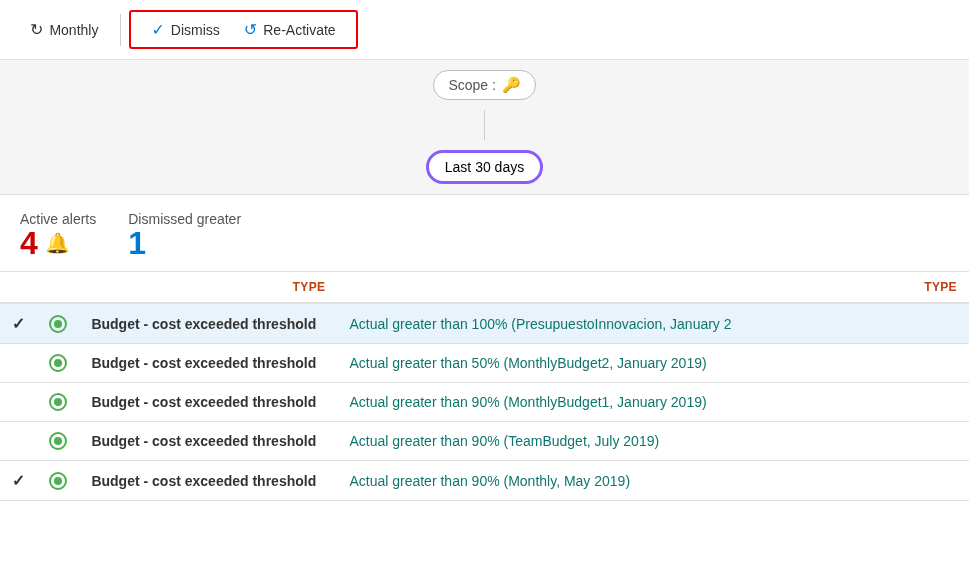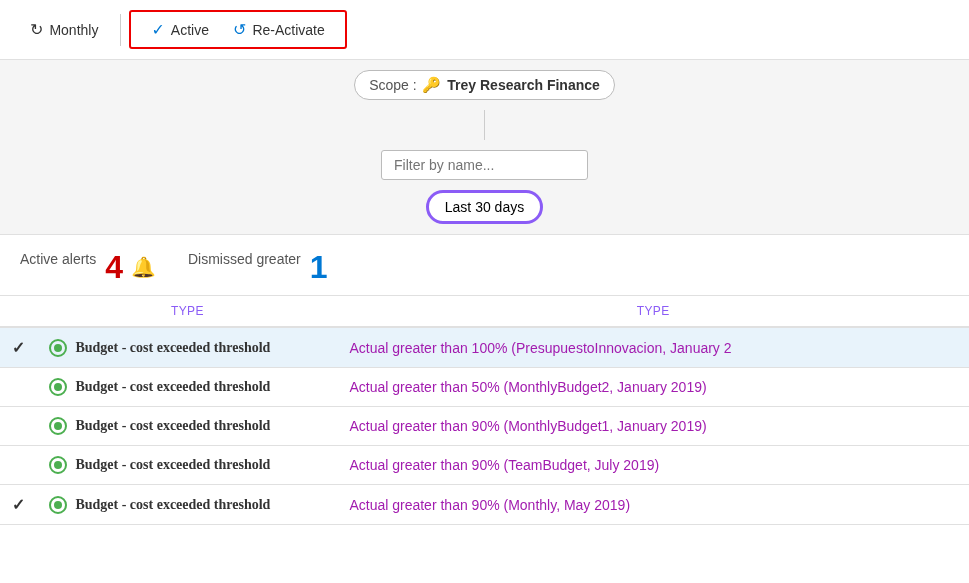--- a/index.html
+++ b/index.html
@@ -115,22 +115,22 @@
 
     
     .stats-bar {
       display: flex;
       align-items: flex-end;
       padding: 16px 20px 8px;
       gap: 32px;
     }
     .stat-group {
       display: flex;
-      flex-direction: row;
-      gap: 9px;
+      flex-direction: column;
+      gap: 0;
     }
     .stat-label {
       font-size: 14px;
       color: #555;
     }
     .stat-value-row {
       display: flex;
       align-items: center;
       gap: 8px;
     }
@@ -155,25 +155,25 @@
     .alerts-table {
       width: 100%;
       border-collapse: collapse;
       margin-top: 4px;
     }
     .alerts-table thead tr {
       border-top: 1px solid #e0e0e0;
       border-bottom: 2px solid #e0e0e0;
     }
     .alerts-table th {
-      text-align: center;
+      text-align: right;
       padding: 8px 12px;
       font-size: 12px;
-      font-weight: 400;
-      color: #8b5cf6;
+      font-weight: 700;
+      color: #c2410c;
       letter-spacing: 0.03em;
     }
     .alerts-table td {
       padding: 10px 12px;
       font-size: 14px;
       border-bottom: 1px solid #e0e0e0;
       vertical-align: middle;
     }
     .alerts-table tr.selected {
       background: #e8f3fb;
@@ -186,22 +186,21 @@
       font-size: 16px;
       font-weight: 700;
       color: #333;
     }
     .type-col {
       width: 300px;
     }
     .type-cell {
       display: flex;
       align-items: center;
-      gap: 8px;
-      font-family: Liberation Serif, serif;
+      gap: 24px;
     }
     .alert-type-icon {
       width: 18px;
       height: 18px;
       border-radius: 50%;
       border: 2px solid #4caf50;
       display: flex;
       align-items: center;
       justify-content: center;
       flex-shrink: 0;
@@ -210,52 +209,50 @@
       width: 8px;
       height: 8px;
       border-radius: 50%;
       background: #4caf50;
     }
     .type-text {
       font-weight: 600;
       color: #333;
     }
     .name-col {
-      color: #a21caf;
+      color: #0f766e;
     }
   </style>
 </head>
 <body>
 
 <div class="toolbar">
   <button class="toolbar-btn">
     <span class="btn-icon">↻</span>
     <span>Monthly</span>
   </button>
   <div class="toolbar-divider"></div>
   <div class="dismiss-reactivate-group">
     <button class="dismiss-btn">
       <span class="btn-icon">✓</span>
-      <span>Active</span>
+      <span>Dismiss</span>
     </button>
     <button class="reactivate-btn">
       <span class="btn-icon">↺</span>
       <span>Re-Activate</span>
     </button>
   </div>
 </div>
 
 <div class="filter-bar">
   <div class="scope-pill">
     <span class="scope-label">Scope :</span>
     <span class="key-icon">🔑</span>
-    <span class="scope-name">Trey Research Finance</span>
   </div>
   <div class="filter-divider"></div>
-  <input class="filter-input" type="text" placeholder="Filter by name..." style="">
   <button class="days-btn">
     <span>Last 30 days</span>
   </button>
 </div>
 
 <div class="stats-bar">
   <div class="stat-group">
     <span class="stat-label">Active alerts</span>
     <div class="stat-value-row">
       <span class="stat-number-red">4</span>

